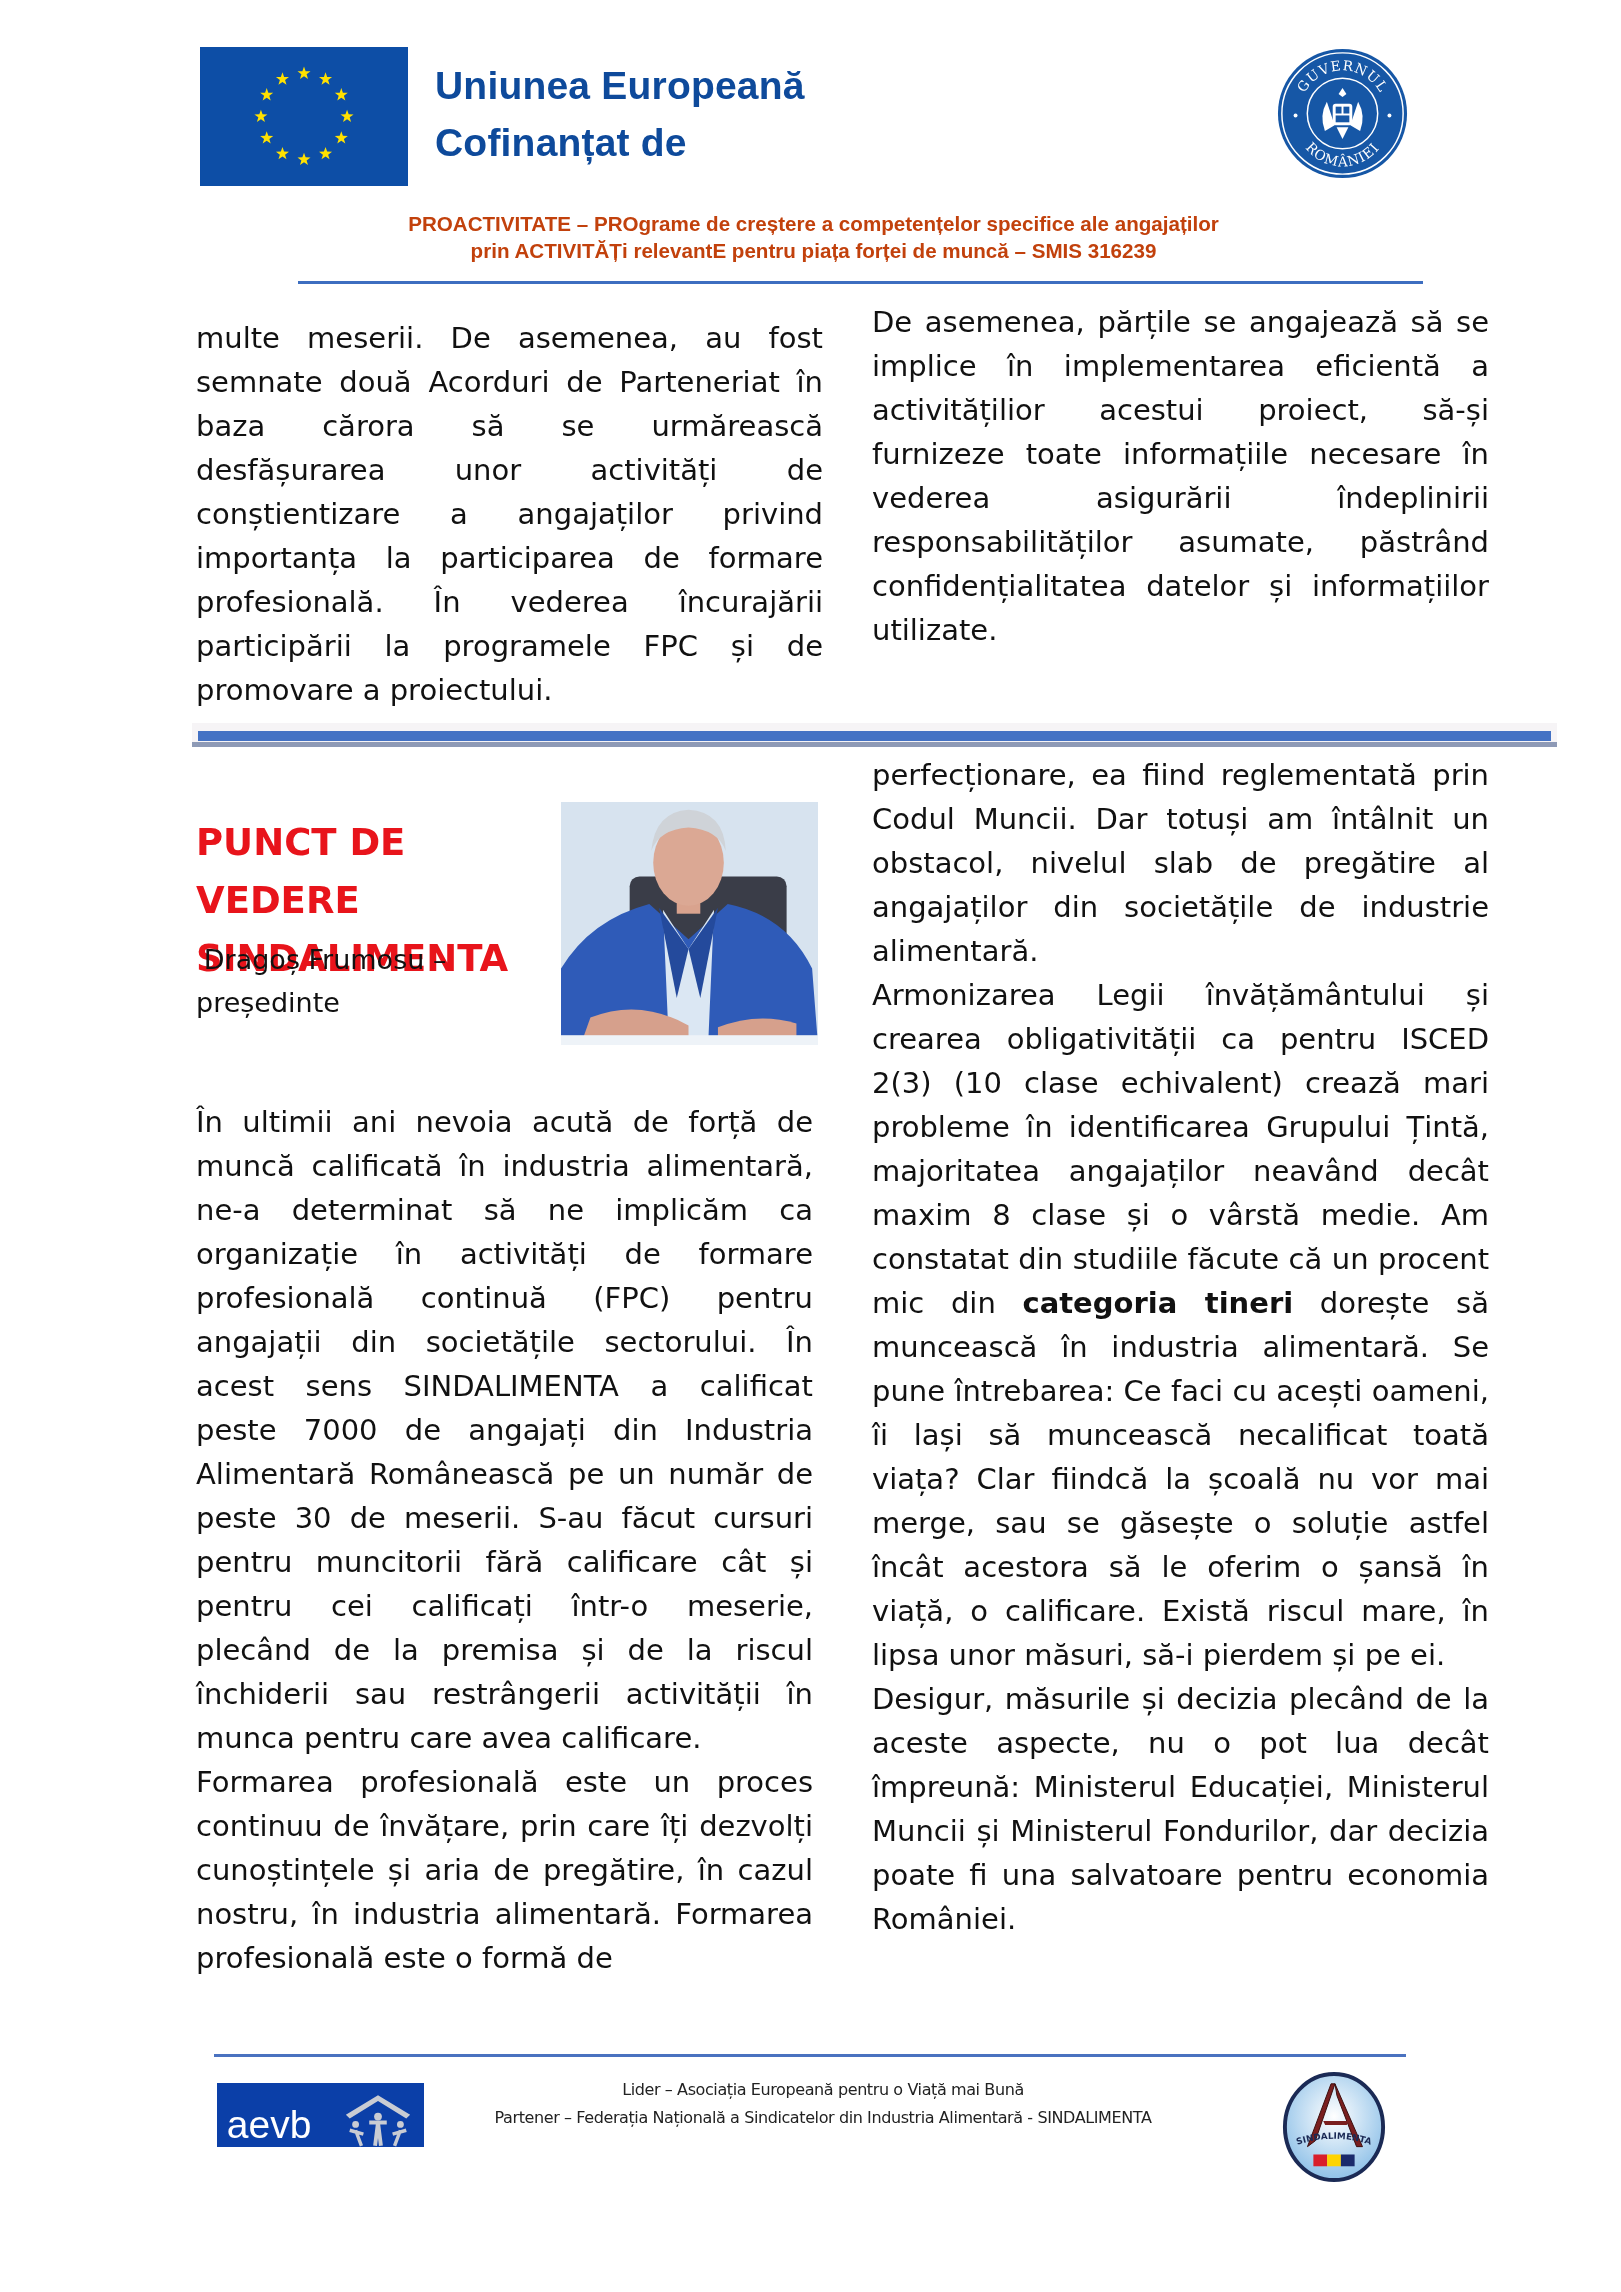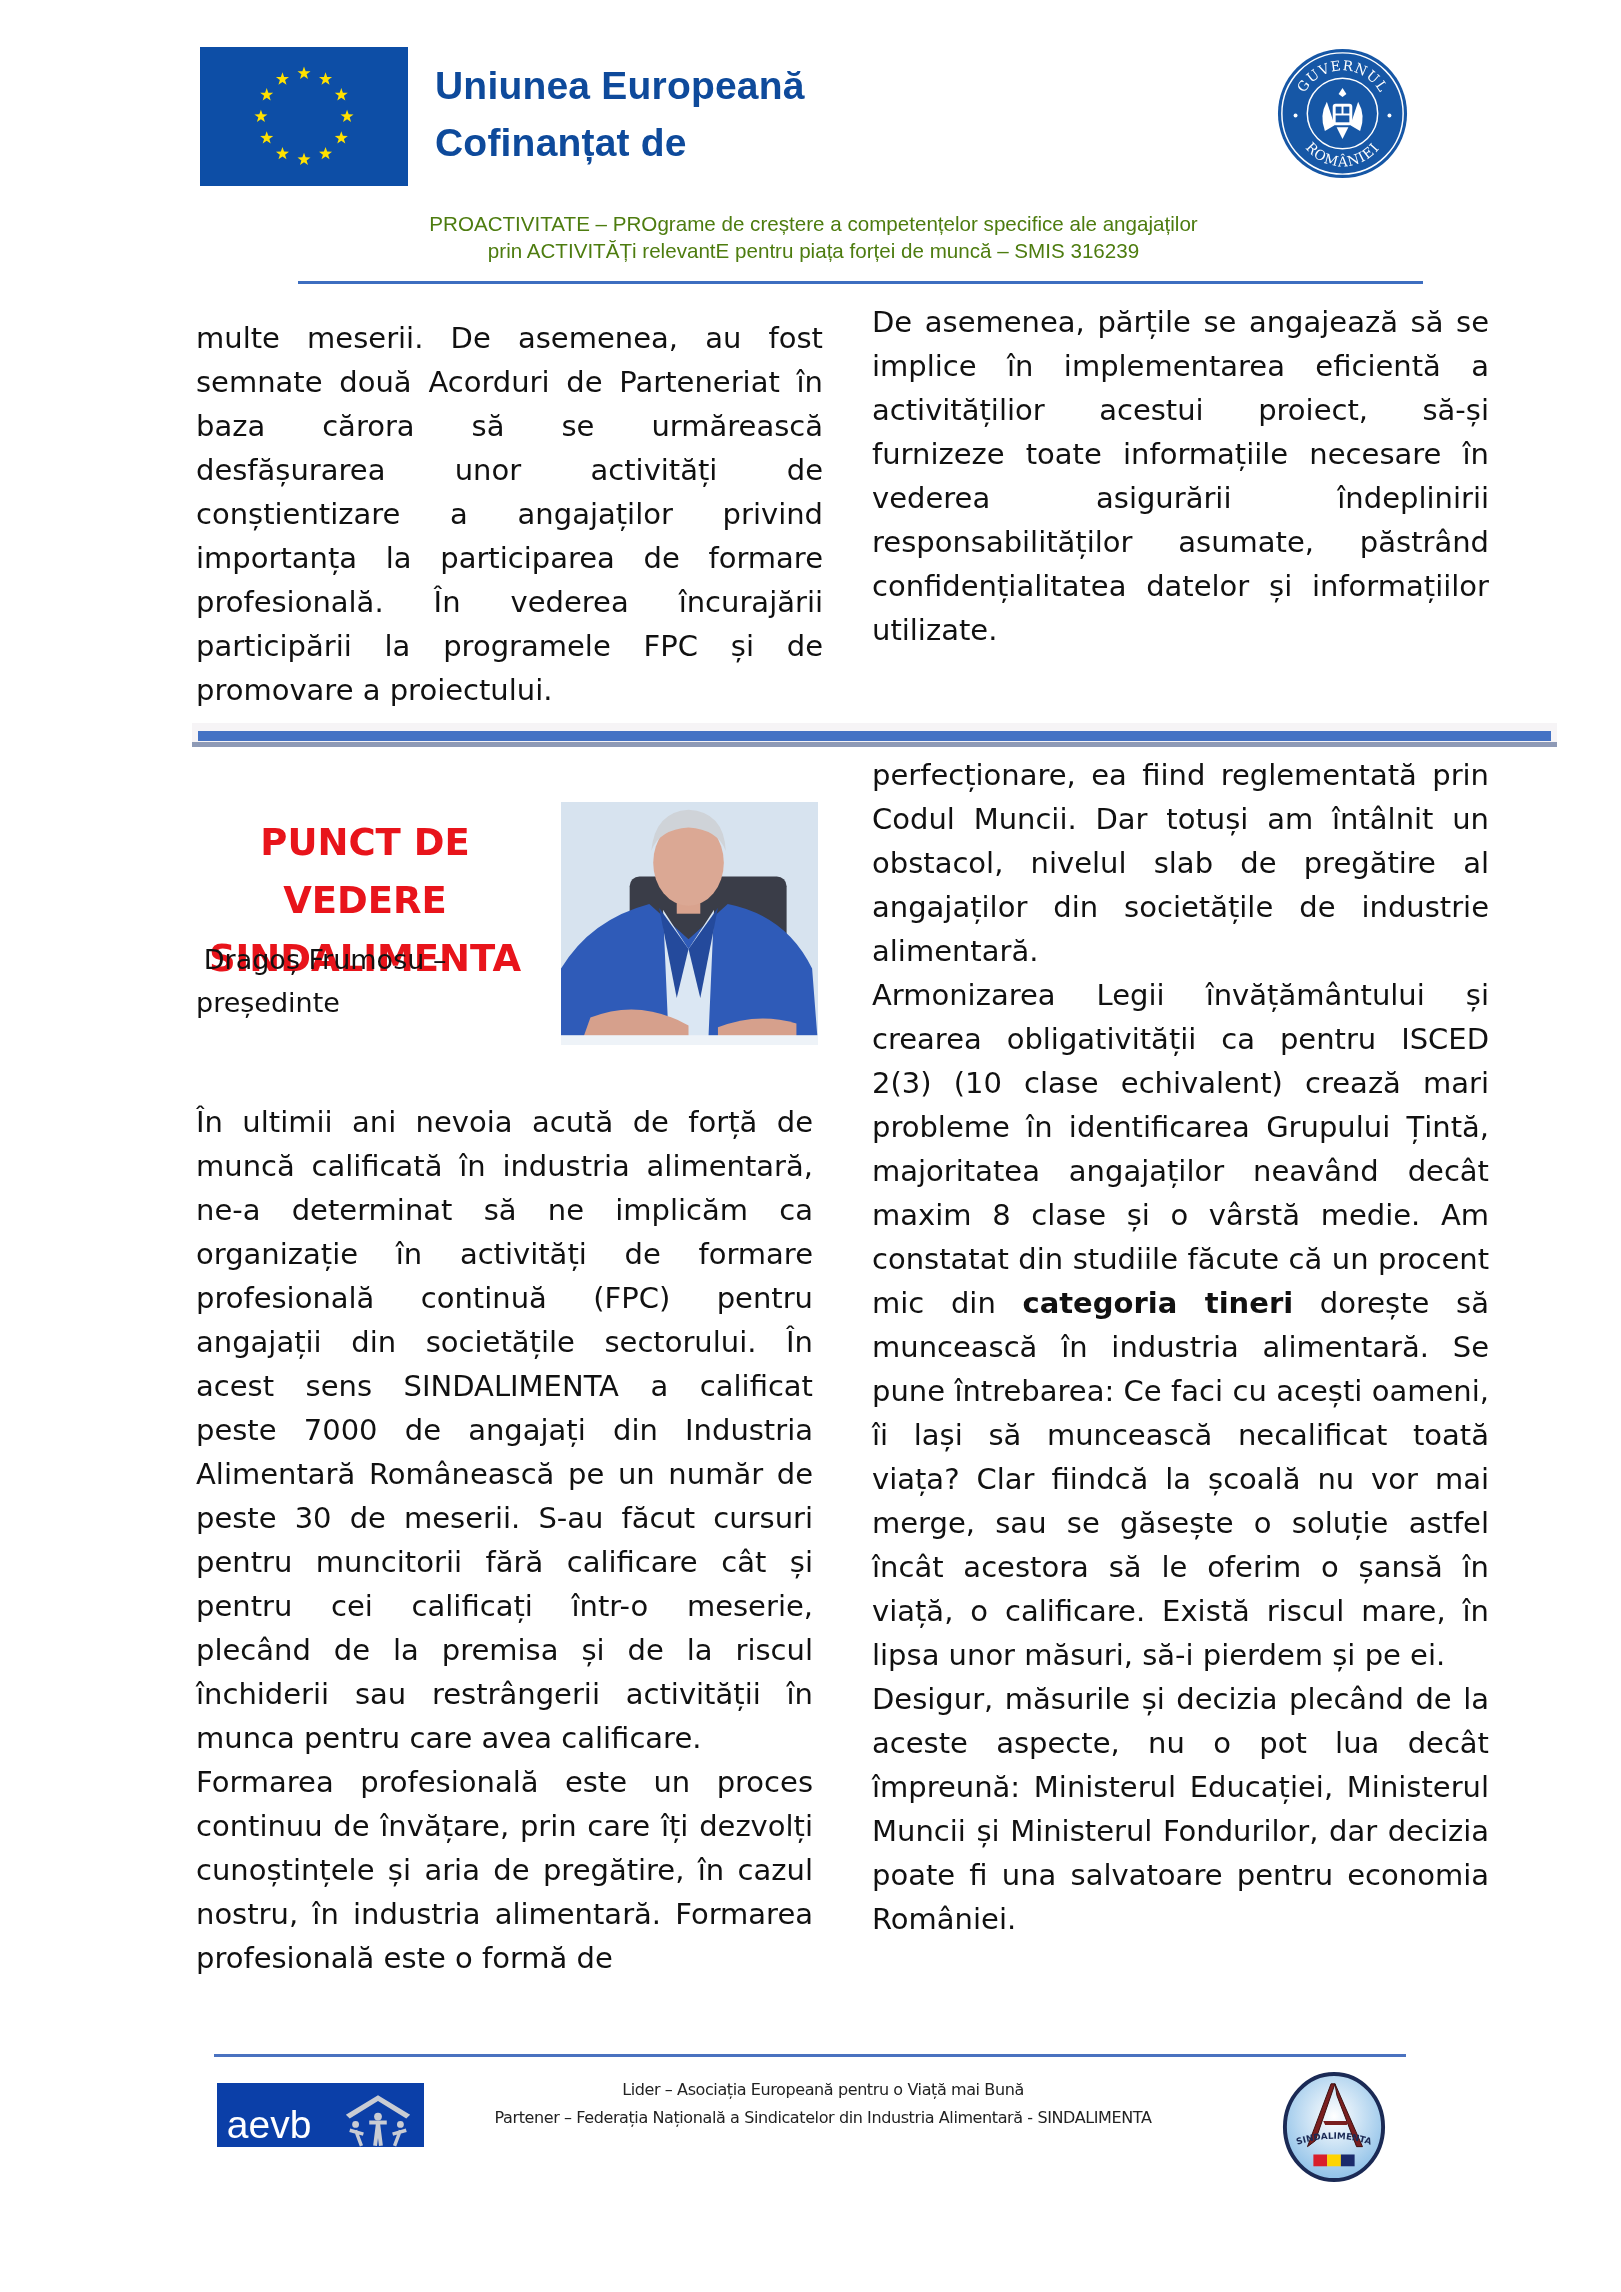--- a/index.html
+++ b/index.html
@@ -7,39 +7,39 @@
          font-family: "DejaVu Sans", sans-serif; color: #111; }
 
   
   .eu-flag { position: absolute; left: 200px; top: 47px; width: 208px; height: 139px; background: #0d4ea6; }
   .eu-flag svg { width: 100%; height: 100%; display: block; }
   .eu-text { position: absolute; left: 435px; top: 57px; font-family: "Liberation Sans", sans-serif;
              font-weight: bold; color: #0e4a9b; font-size: 39px; line-height: 57px; letter-spacing: 0.2px; }
   .gov-seal { position: absolute; left: 1276px; top: 47px; width: 133px; height: 133px; }
   .gov-seal svg { width: 100%; height: 100%; display: block; }
   .project-title { position: absolute; left: 294px; top: 210px; width: 1039px; text-align: center;
-                   font-family: "Liberation Sans", sans-serif; font-weight: normal; color: #4d7c0f;
+                   font-family: "Liberation Sans", sans-serif; font-weight: bold; color: #c2410c;
                    font-size: 20.6px; line-height: 27.4px; }
   .header-rule { position: absolute; left: 298px; top: 281px; width: 1125px; height: 2.9px; background: #3d6ec0; }
 
   
   .col { position: absolute; font-family: "DejaVu Sans", sans-serif; font-size: 29px; line-height: 44px;
          text-align: justify; color: #111; }
   .col p { margin: 0; }
   .col p + p { }
   .col b { font-weight: bold; }
 
   #col-top-left  { left: 196px; top: 316px; width: 627px; }
   #col-top-right { left: 872px; top: 300px; width: 617px; }
 
   .section-divider { position: absolute; left: 192px; top: 723px; width: 1365px; height: 23.5px;
                      background: #f6f4f6; border-bottom: 5.9px solid #8e9ab6; box-sizing: border-box; }
   .section-divider .bar { position: absolute; left: 5.9px; right: 5.9px; top: 7.8px; height: 9.8px; background: #4472c4; }
 
-  .headline { position: absolute; left: 196px; top: 814px; width: 338px; text-align: center;
+  .headline { position: absolute; left: 196px; top: 814px; width: 338px; 
               color: #e8141b; font-family: "DejaVu Sans", sans-serif; font-weight: bold;
               font-size: 37px; line-height: 58px; }
   .byline { position: absolute; left: 196px; top: 938px; width: 294px; font-size: 27px; line-height: 43px; }
   .byline .l1 { padding-left: 7.8px; }
 
   .portrait { position: absolute; left: 561px; top: 802px; width: 257px; height: 243px; overflow: hidden;
               background: #dbe6f1; }
   .portrait svg { width: 100%; height: 100%; display: block; }
 
   #col-main-left  { left: 196px; top: 1100px; width: 617px; }

